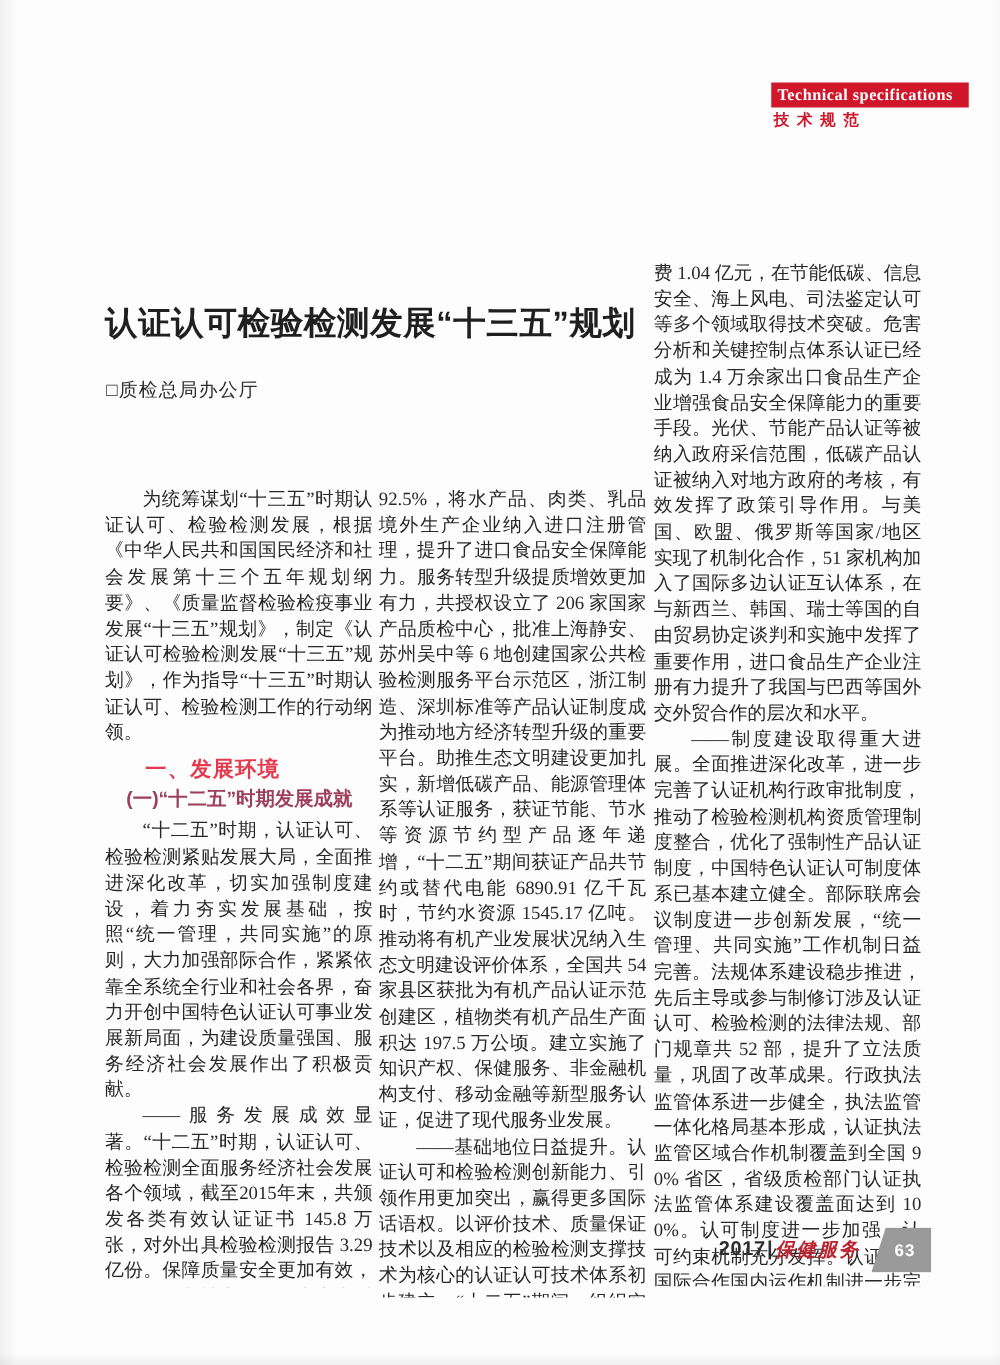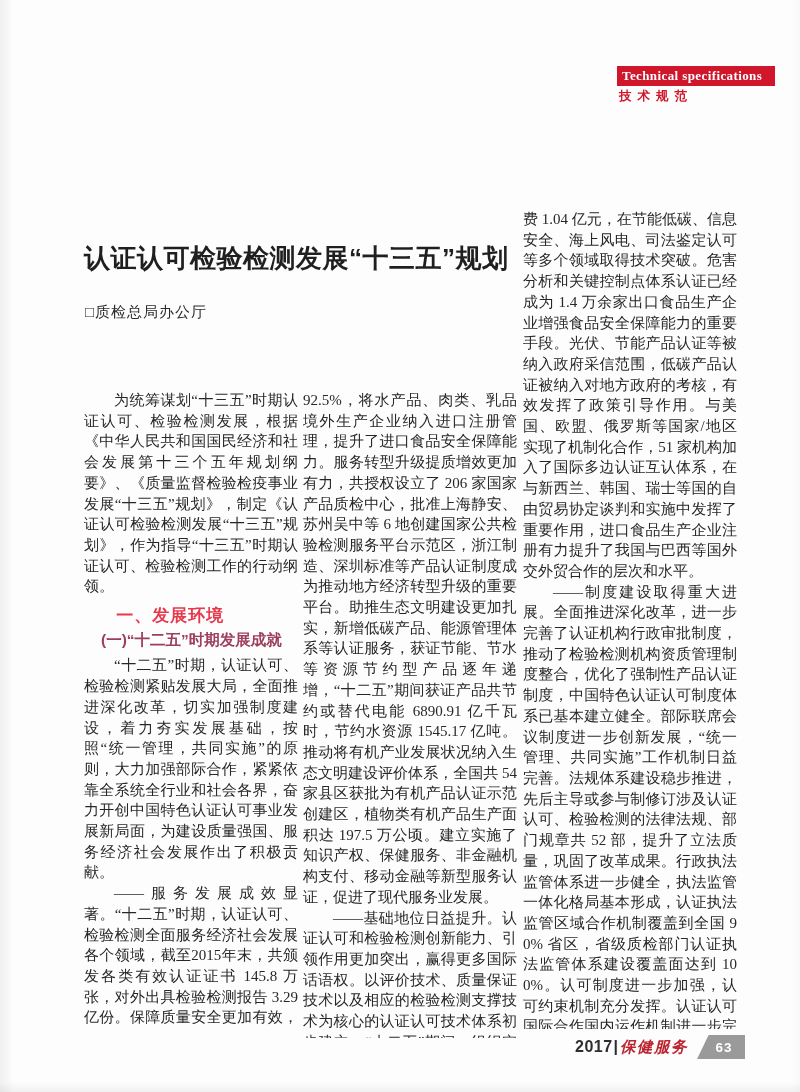--- a/index.html
+++ b/index.html
@@ -68,40 +68,40 @@
     text-indent:1.9em;letter-spacing:1px;
   }
   .h2{
     margin:0 0 5px 0;
     font-family:"Liberation Sans", sans-serif;
     font-size:15.5px;font-weight:bold;color:#9d3e5b;
     text-indent:1.1em;
   }
   
   .footer{
-    position:absolute;left:575px;top:1037px;height:20px;
+    position:absolute;left:575px;top:990px;height:20px;
     display:flex;align-items:center;z-index:6;text-align:center;
   }
   .f-year{
     font-family:"Liberation Sans", sans-serif;
     font-size:16px;font-weight:bold;color:#2e2e2e;letter-spacing:0.5px;
   }
   .f-sep{
     font-family:"Liberation Sans", sans-serif;
     font-size:16px;font-weight:bold;color:#2e2e2e;margin:0 2px 0 1px;
   }
   .f-mag{
     font-family:"Liberation Serif", serif;
     font-style:italic;font-weight:bold;
     font-size:15.5px;color:#bb2430;letter-spacing:1.5px;
     white-space:nowrap;
   }
   .badge{
     margin-left:9px;
-    width:48px;height:24px;
+    width:48px;height:36px;
     background:#9a9a9a;
     clip-path:polygon(24% 0, 100% 0, 100% 100%, 0 100%);
     display:flex;align-items:center;justify-content:center;
     padding-left:6px;box-sizing:border-box;
   }
   .badge span{
     font-family:"Liberation Sans", sans-serif;
     font-size:13.5px;font-weight:bold;color:#ffffff;letter-spacing:1px;
   }
 </style>

